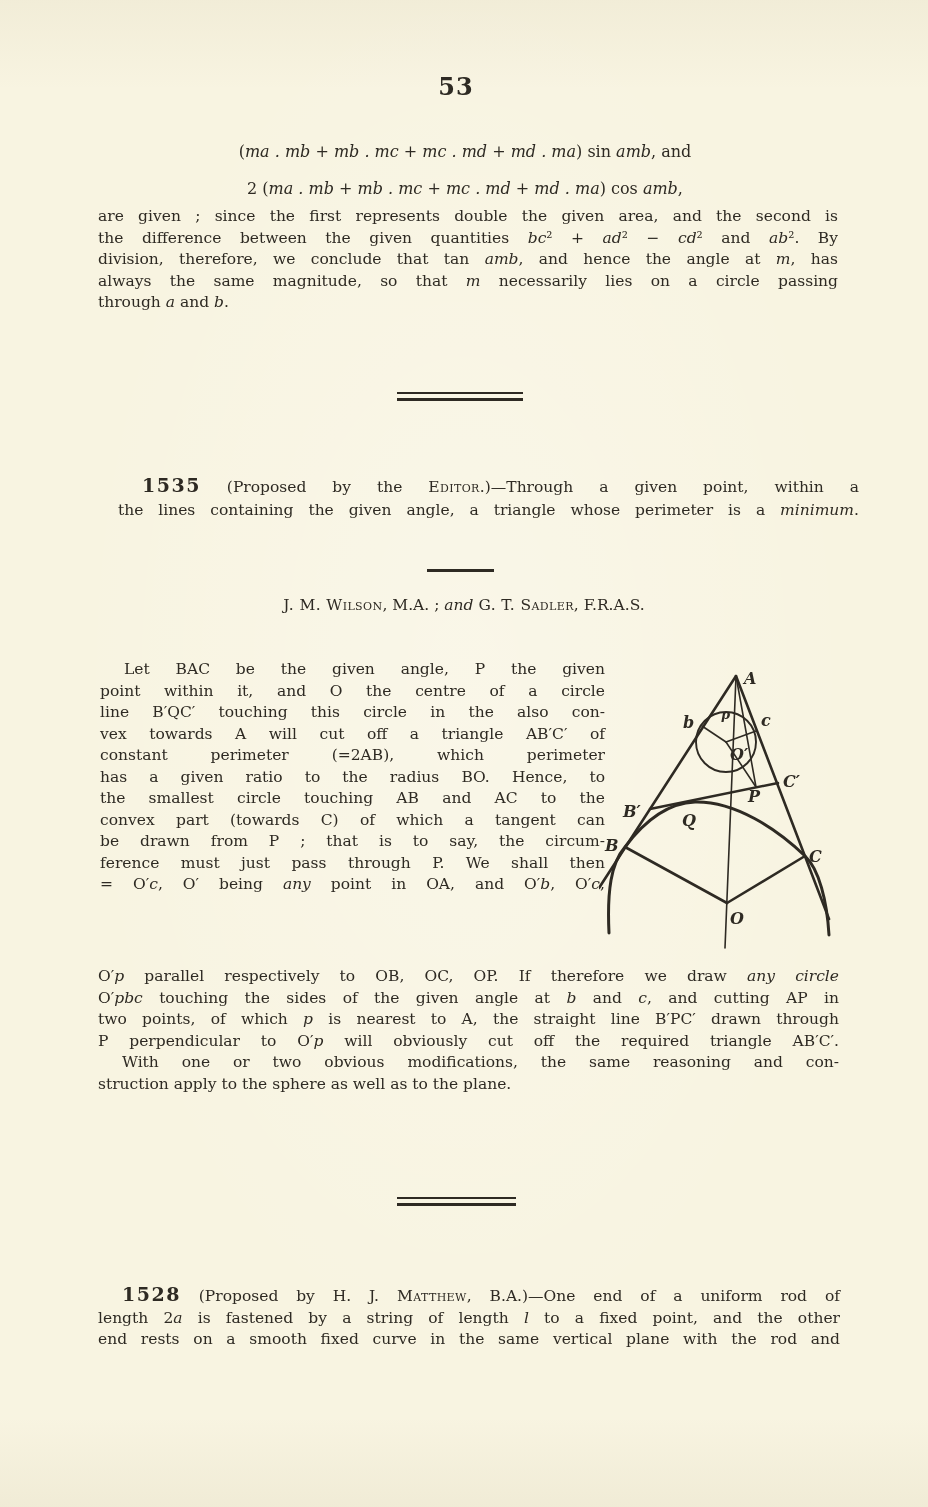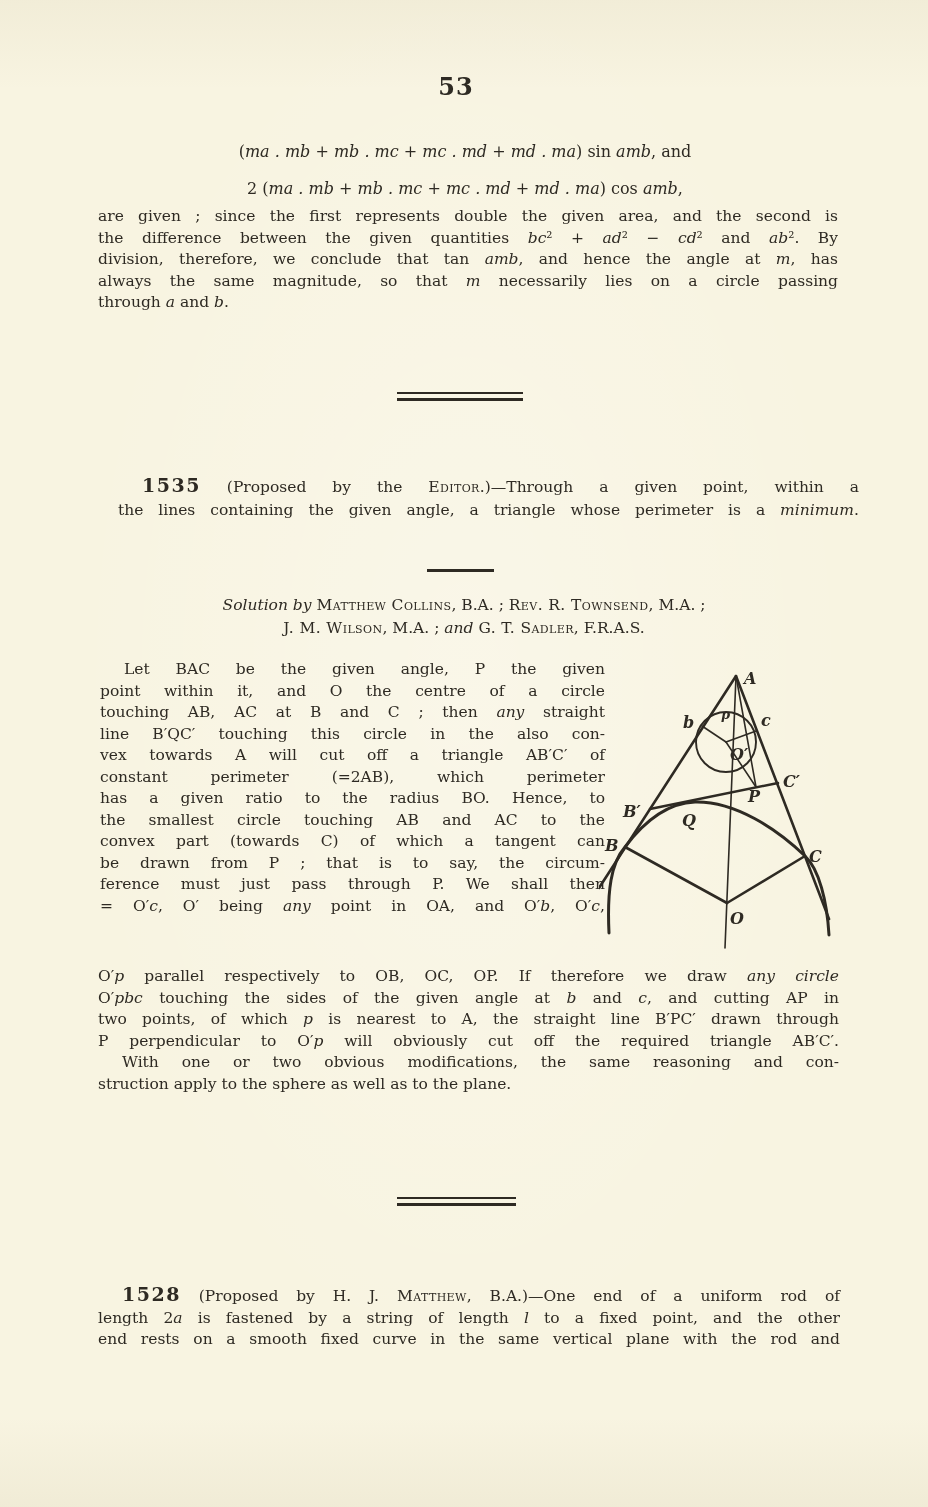--- a/index.html
+++ b/index.html
@@ -70,28 +70,26 @@
   <div class="rule double r1"></div>
 
   <div class="blk b-1535">
       <div class="tl ind"><span class="st-num">1535</span><span class="st-n">  (Proposed by the </span><span class="st-c">Editor</span><span class="st-n">.)—Through a given point, within a</span></div>
       <div class="tl"><span class="st-n">the lines containing the given angle, a triangle whose perimeter is a </span><span class="st-i">minimum</span><span class="st-n">.</span></div>
     </div>
 
   <div class="rule single r2"></div>
 
   <div class="blk b-solhead center">
-      <div class="tl"><span class="st-i">Solution by </span><span class="st-c">Matthew Collins</span><span class="st-n">, B.A. ;  </span><span class="st-c">Rev. R. Townsend</span><span class="st-n">, M.A. ;</span></div>
       <div class="tl"><span class="st-c">J. M. Wilson</span><span class="st-n">, M.A. ; </span><span class="st-i">and</span><span class="st-n"> </span><span class="st-c">G. T. Sadler</span><span class="st-n">, F.R.A.S.</span></div>
     </div>
 
   <div class="blk b-solnarrow">
       <div class="tl ind"><span class="st-n">Let BAC be the given angle, P the given</span></div>
       <div class="tl"><span class="st-n">point within it, and O the centre of a circle</span></div>
-      <div class="tl"><span class="st-n">touching AB, AC at B and C ; then </span><span class="st-i">any</span><span class="st-n"> straight</span></div>
       <div class="tl"><span class="st-n">line B′QC′ touching this circle in the also con-</span></div>
       <div class="tl"><span class="st-n">vex towards A will cut off a triangle AB′C′ of</span></div>
       <div class="tl"><span class="st-n">constant perimeter (=2AB), which perimeter</span></div>
       <div class="tl"><span class="st-n">has a given ratio to the radius BO.  Hence, to</span></div>
       <div class="tl"><span class="st-n">the smallest circle touching AB and AC to the</span></div>
       <div class="tl"><span class="st-n">convex part (towards C) of which a tangent can</span></div>
       <div class="tl"><span class="st-n">be drawn from P ;  that is to say, the circum-</span></div>
       <div class="tl"><span class="st-n">ference must just pass through P.  We shall then</span></div>
       <div class="tl"><span class="st-n">= O′</span><span class="st-i">c</span><span class="st-n">, O′ being </span><span class="st-i">any</span><span class="st-n"> point in OA, and O′</span><span class="st-i">b</span><span class="st-n">, O′</span><span class="st-i">c</span><span class="st-n">,</span></div>
     </div>

